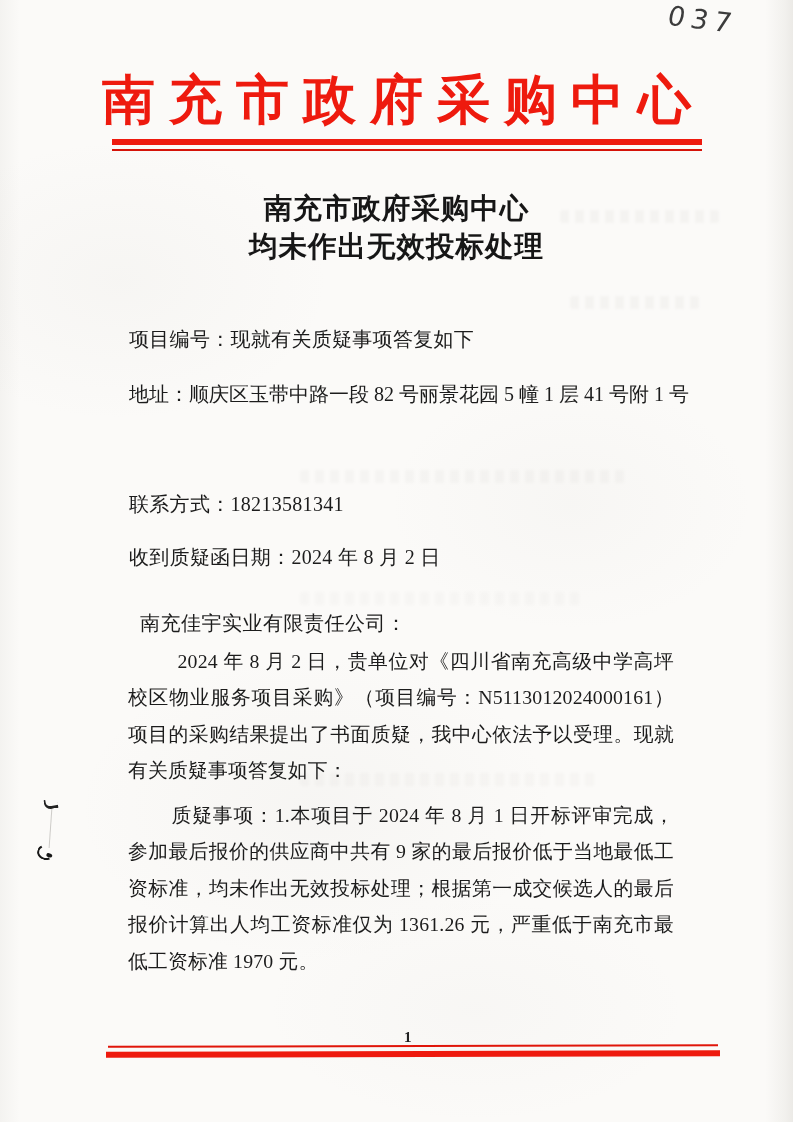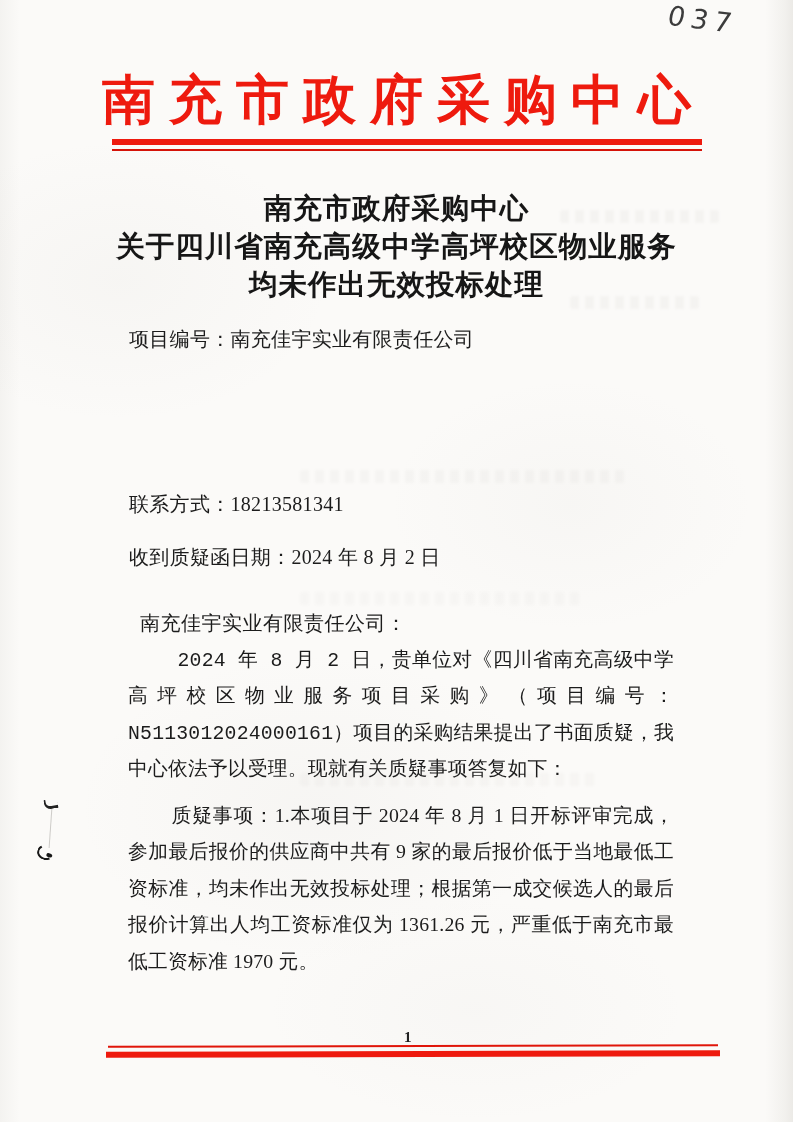--- a/index.html
+++ b/index.html
@@ -83,21 +83,21 @@
     color:#1c1c1c;
     letter-spacing:0.5px;
   }
   .para {
     position:absolute; left:128px; width:546px;
     font-size:19.8px; line-height:36.4px;
     text-align:justify;
     color:#1c1c1c;
     letter-spacing:0.2px;
   }
-  .p1 { top:643px; text-indent:2.5em;font-family:Liberation Mono, monospace; }
+  .p1 { top:643px; text-indent:2.5em; }
   .p2 { top:790px; text-indent:2.2em;margin-top:7px; }
 
   
   .page-num {
     position:absolute; top:1029px; left:404px;
     font-size:15px; font-weight:bold; color:#222;
   }
   .rule-foot-thin {
     position:absolute; top:1045px; left:108px; width:610px; height:2px;
     background:#e01509;
@@ -153,26 +153,28 @@
 <div class="page">
 
   <div class="handwriting">037</div>
 
   <div class="letterhead">南充市政府采购中心</div>
   <div class="rule-head-thick"></div>
   <div class="rule-head-thin"></div>
 
   <div class="doc-title">
     <div>南充市政府采购中心</div>
-    <div>关于四川省南充高级中学高坪校区物业服务</div>
     <div>均未作出无效投标处理</div>
   </div>
 
   <div class="field f0">
-    <span>项目编号：</span><span>南充佳宇实业有限责任公司</span>
+    <span>项目编号：</span><span>现就有关质疑事项答复如下</span>
+  </div>
+  <div class="field f1">
+    <span>地址：</span><span>顺庆区玉带中路一段 82 号丽景花园 5 幢 1 层 41 号附 1 号</span>
   </div>
   <div class="field f3">
     <span>联系方式：</span><span>18213581341</span>
   </div>
   <div class="field f4">
     <span>收到质疑函日期：</span><span>2024 年 8 月 2 日</span>
   </div>
 
   <div class="salutation">南充佳宇实业有限责任公司：</div>
 

